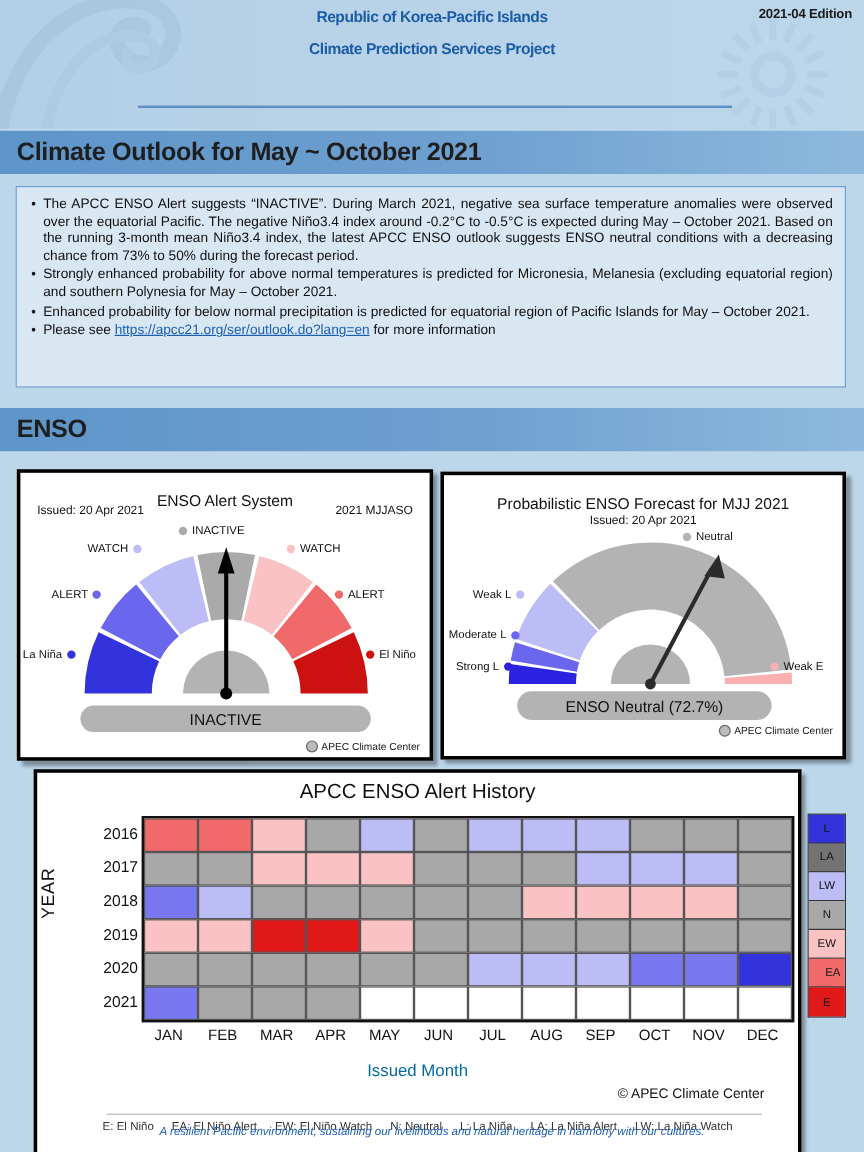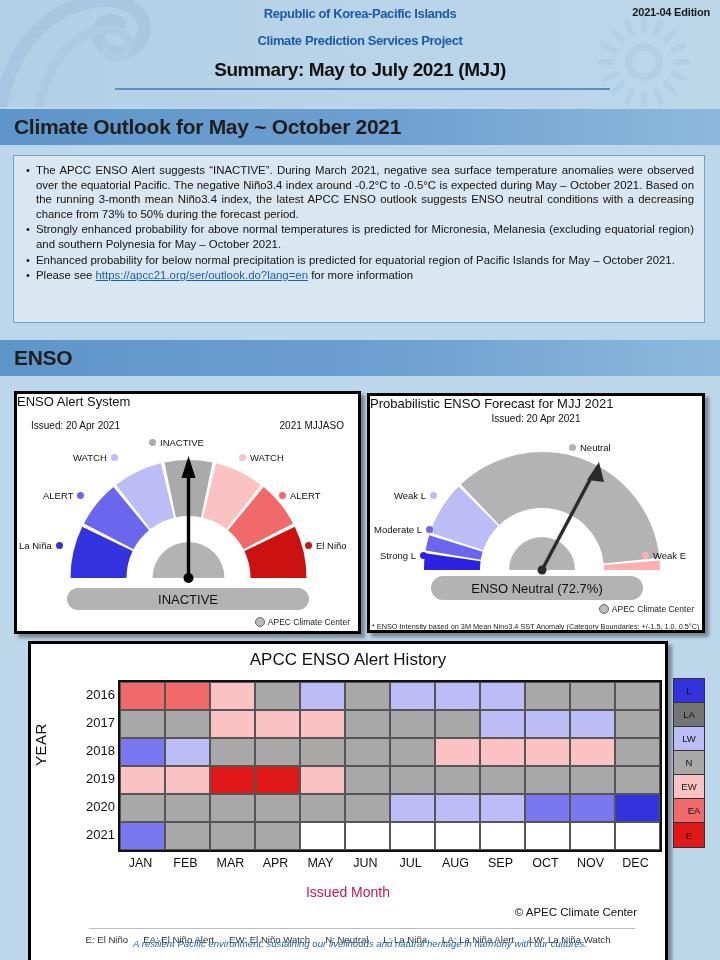--- a/index.html
+++ b/index.html
@@ -65,21 +65,21 @@
   .bullet a{color:#1a5fb4;text-decoration:underline;}
   
   .panel{
     position:absolute;background:#fff;border:3px solid #000;
     box-shadow:4px 4px 3px rgba(0,0,0,.35);box-sizing:border-box;
   }
   #panel-alert{left:14px;top:391px;width:347px;height:243px;}
   #panel-prob{left:367px;top:393px;width:338px;height:240px;}
   #panel-hist{left:28px;top:641px;width:640px;height:356px;}
   .p-title{
-    width:100%;text-align:left;font-size:13px;color:#111;margin-top:0;
+    width:100%;text-align:center;font-size:13px;color:#111;margin-top:16px;
   }
   .p-sub{width:100%;text-align:center;font-size:10px;color:#111;margin-top:2px;}
   .corner-l{position:absolute;left:14px;top:26px;font-size:10px;color:#111;}
   .corner-r{position:absolute;right:14px;top:26px;font-size:10px;color:#111;}
   .credit{
     position:absolute;right:8px;bottom:4px;font-size:8.5px;color:#222;
     display:flex;align-items:center;gap:3px;
   }
   .credit .c-dot{
     width:8px;height:8px;border-radius:50%;border:1px solid #666;
@@ -117,21 +117,21 @@
     font-size:13px;color:#111;
   }
   .hm-month{
     position:absolute;width:45px;text-align:center;font-size:12.5px;color:#111;
   }
   .hm-ylabel{
     position:absolute;left:-12px;top:92px;font-size:15px;color:#111;
     transform:rotate(-90deg);transform-origin:center;letter-spacing:.5px;
   }
   .hm-xlabel{
-    position:absolute;width:100%;text-align:center;top:240px;font-size:14px;color:#be185d;
+    position:absolute;width:100%;text-align:center;top:240px;font-size:14px;color:#0369a1;
   }
   .hm-credit{
     position:absolute;right:28px;top:262px;font-size:11.5px;color:#111;
   }
   .hm-legend{
     position:absolute;right:-40px;top:34px;width:30px;
     border:1px solid #333;
   }
   .hm-legend div{
     height:24px;display:flex;align-items:center;justify-content:center;
@@ -180,21 +180,20 @@
         <rect x="47" y="80" width="6" height="18" transform="rotate(67 50 50)"></rect>
         <rect x="2" y="47" width="18" height="6" transform="rotate(67 50 50)"></rect>
         <rect x="80" y="47" width="18" height="6" transform="rotate(67 50 50)"></rect>
       </g>
       <circle cx="50" cy="50" r="12" fill="#bcd6ea"></circle>
     </g>
   </svg>
   <div class="edition">2021-04 Edition</div>
   <div class="h-line1">Republic of Korea-Pacific Islands</div>
   <div class="h-line2">Climate Prediction Services Project</div>
-  <div class="h-line3">Summary: May to July 2021 (MJJ)</div>
   <div class="header-rule"></div>
 </div>
 
 <div class="bar" id="bar-outlook">
   <span>Climate Outlook for May ~ October 2021</span>
 </div>
 
 <div class="bullet-box">
   <div class="bullet">
     <div class="dot">•</div>
@@ -318,21 +317,20 @@
   <div class="g-lab" style="left:272px;top:154px;">
     <span class="sw" style="background:#fab0b0"></span>
     <span>Weak E</span>
   </div>
 
   <div class="status-pill" style="left:61px;top:180px;width:212px;height:24px;">ENSO Neutral (72.7%)</div>
   <div class="credit" style="bottom:16px;">
     <span class="c-dot"></span>
     <span>APEC Climate Center</span>
   </div>
-  <div class="footnote">* ENSO Intensity based on 3M Mean Nino3.4 SST Anomaly (Category Boundaries: +/-1.5, 1.0, 0.5°C)</div>
 </div>
 
 <div class="panel" id="panel-hist">
   <div class="hm-title">APCC ENSO Alert History</div>
   <div class="hm-ylabel">YEAR</div>
   <div id="hm-years">
       <div class="hm-year" style="top: 36px;">2016</div>
       <div class="hm-year" style="top: 64px;">2017</div>
       <div class="hm-year" style="top: 92px;">2018</div>
       <div class="hm-year" style="top: 120px;">2019</div>

